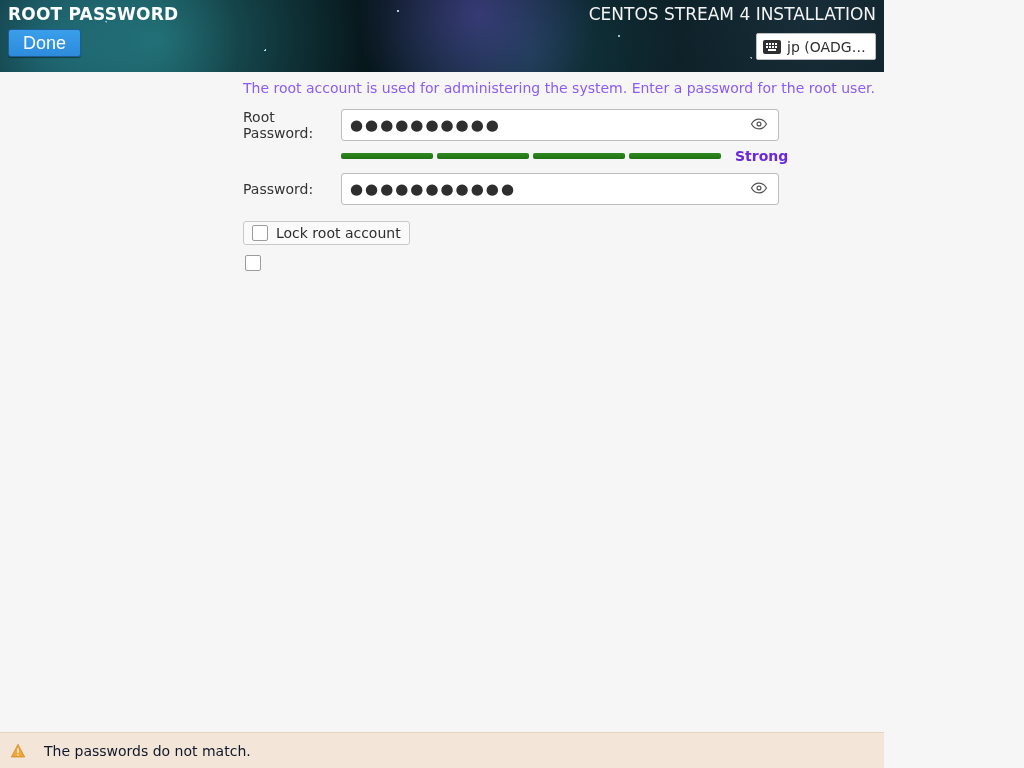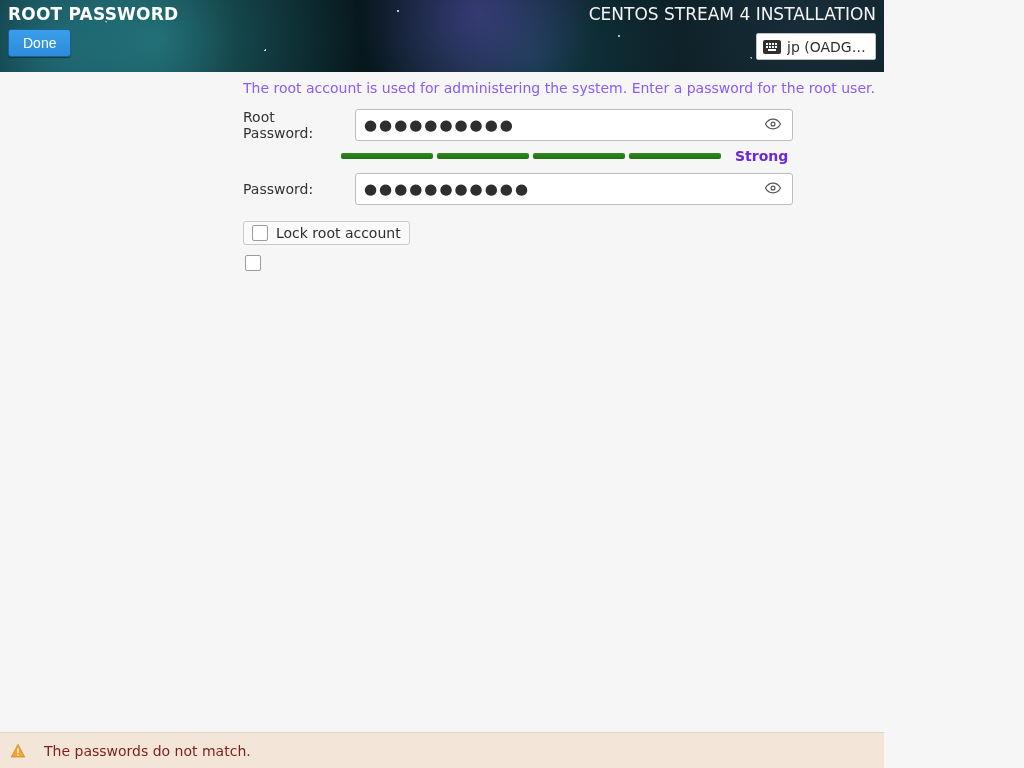--- a/index.html
+++ b/index.html
@@ -26,21 +26,21 @@
   }
   .page-title {
     position: absolute; left: 8px; top: 4px;
     font-size: 17px; font-weight: 700; letter-spacing: 0.2px; color: #fefefe;
   }
   .done-btn {
     position: absolute; left: 8px; top: 29px;
     height: 28px; padding: 1px 14px;
     background: linear-gradient(#3a9eea, #2d8bdc);
     border: 1px solid #1f5e94; border-radius: 3px;
-    color: #fff; font-size: 14px; cursor: pointer;
+    color: #fff; font-size: 18px; cursor: pointer;
     box-shadow: 0 1px 1px rgba(0,0,0,0.4);
   }
   .install-title {
     position: absolute; right: 8px; top: 4px;
     font-size: 17px; font-weight: 400; color: #f4f4f4;
   }
   .kbd-pill {
     position: absolute; right: 8px; top: 33px;
     height: 27px; display: inline-flex; align-items: center;
     background: #fff; color: #2e2e2e; border: 1px solid #bfbfbf; border-radius: 2px;
@@ -51,21 +51,21 @@
     display: inline-flex; align-items: center; justify-content: center;
     width: 18px; height: 14px; background: #2f2f2f; border-radius: 2px;
   }
   .kbd-icon svg { display:block; }
   .kbd-label { font-size: 14px; white-space: nowrap; overflow: hidden; text-overflow: ellipsis; max-width: 80px; }
 
   
   .main { flex: 1; background: #f6f6f6; position: relative; }
   .instructions { position: absolute; left: 243px; top: 8px; font-size: 14px; color: #8b5cf6; }
   .form { position: absolute; left: 243px; top: 36px; }
-  .row { display: flex; align-items: center; height: 34px; margin-bottom: 6px; gap: 14px; }
+  .row { display: flex; align-items: center; height: 34px; margin-bottom: 6px; }
   .label { width: 98px; font-size: 14px; color: #333; }
   .field {
     width: 438px; height: 32px; background: #fff; border: 1px solid #bdbdbd; border-radius: 3px;
     display: flex; align-items: center; padding: 0 8px;
   }
   .field input {
     flex: 1; border: none; outline: none; font-size: 15px; letter-spacing: 2px;
     font-family: inherit; color: #2e2e2e;
   }
   .eye-btn {
@@ -92,21 +92,21 @@
   .cb {
     width: 16px; height: 16px; border: 1px solid #9c9c9c; border-radius: 2px; background: #fff;
   }
 
   
   .footer {
     height: 36px; background: #f3e6d8; border-top: 1px solid #e6d3be;
     display: flex; align-items: center; padding: 0 10px; gap: 18px;
   }
   .warn-icon { width: 16px; height: 16px; }
-  .footer-text { font-size: 14px; color: #7f1d1d; }
+  .footer-text { font-size: 14px; color: #0f172a; }
 </style>
 </head>
 <body>
 
 <div class="screen">
 
   <div class="header">
     <div class="page-title">ROOT PASSWORD</div>
     <button class="done-btn">Done</button>
     <div class="install-title">CENTOS STREAM 4 INSTALLATION</div>

